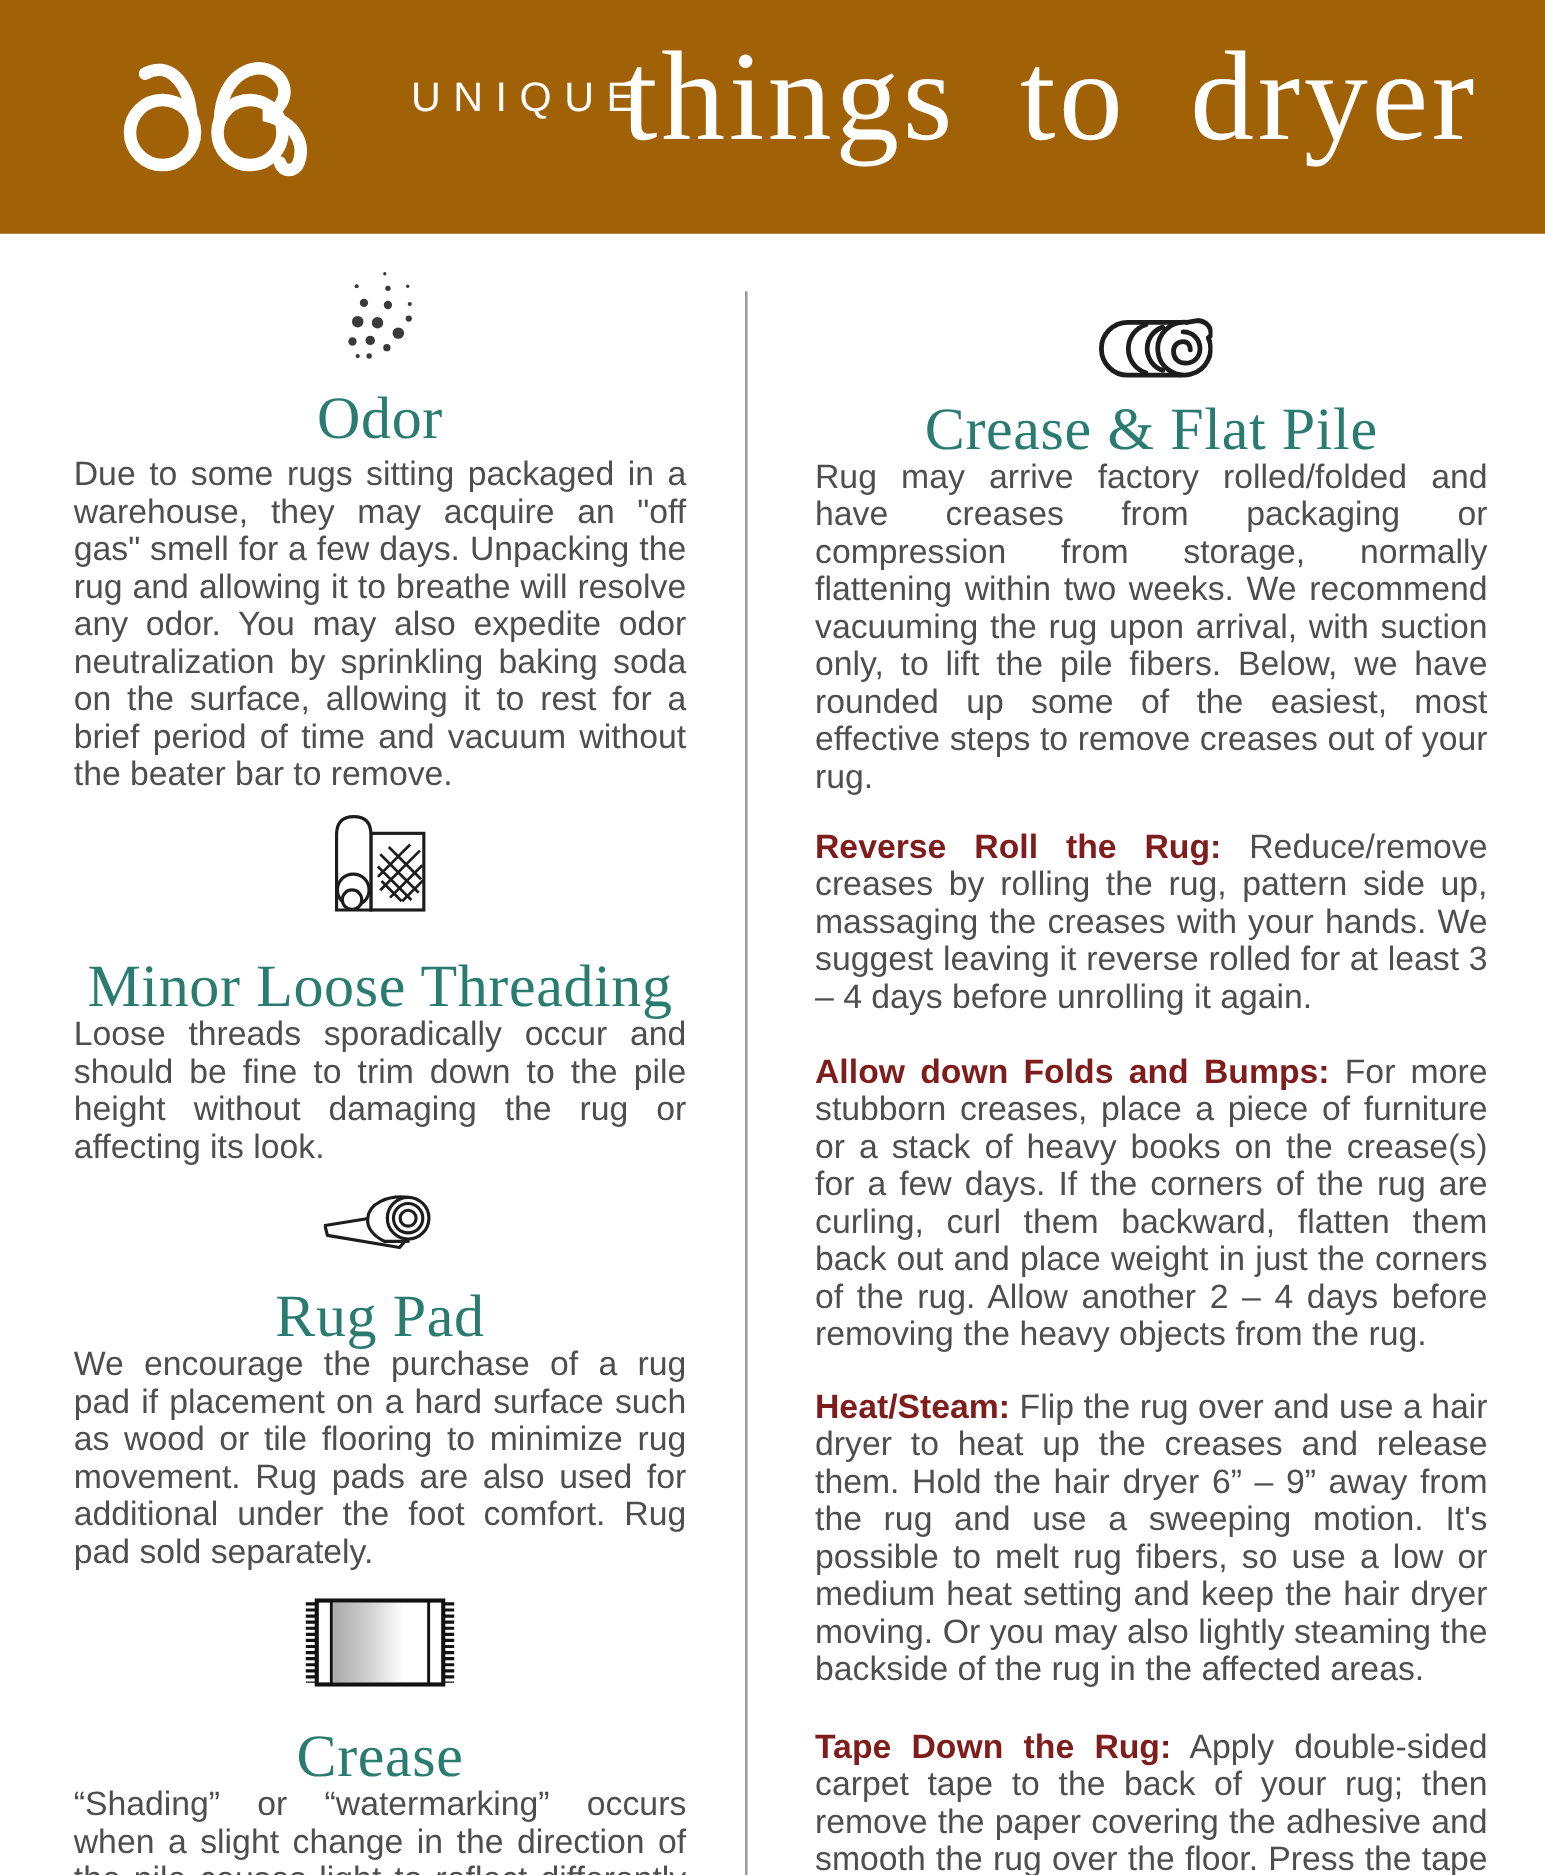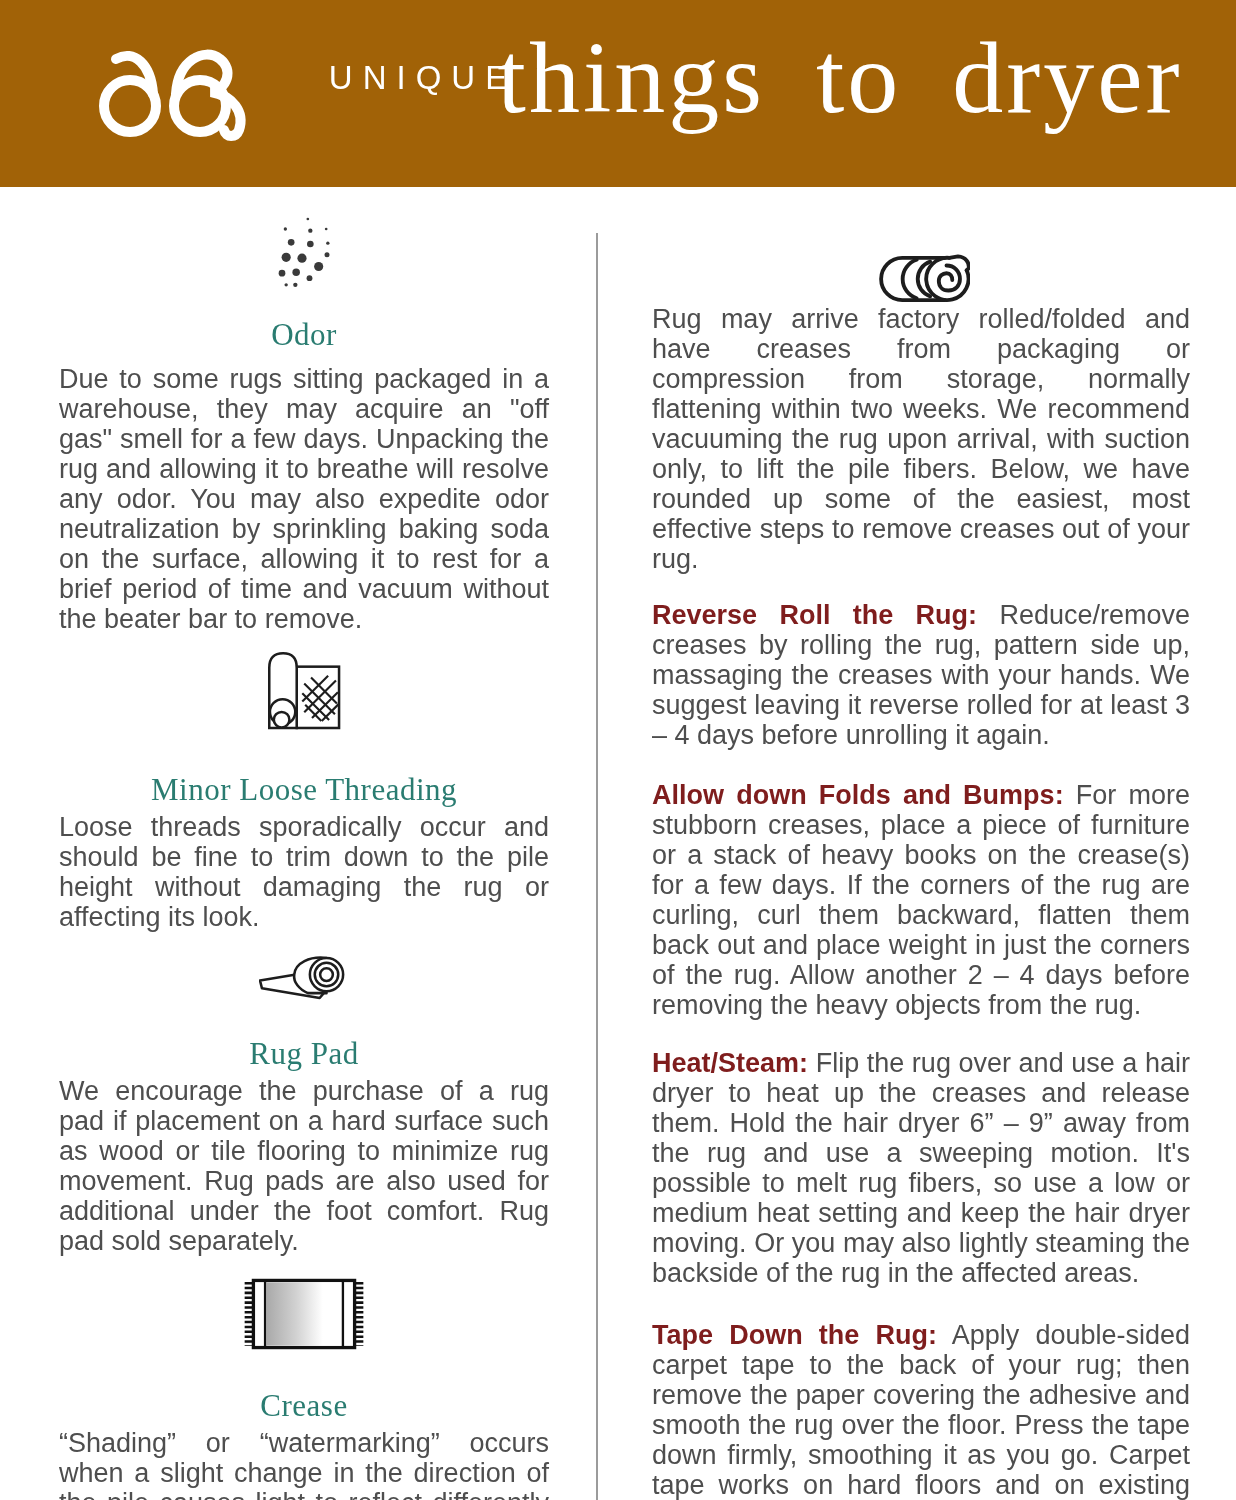--- a/index.html
+++ b/index.html
@@ -13,21 +13,21 @@
   .big-title{position:absolute;left:495px;top:20px;width:690px;text-align:center;
              font-family:"Liberation Serif",serif;font-size:102px;line-height:115px;
              color:#ffffff;letter-spacing:3px;word-spacing:0.22em;font-weight:400;}
   
   .divider{position:absolute;left:596px;top:233px;bottom:0;width:2px;background:#9b9b9b;}
   .col{position:absolute;top:187px;}
   .col-left{left:41px;width:526px;}
   .col-right{left:634px;width:574px;}
   .icon-block{display:block;margin-left:auto;margin-right:auto;}
   h2{font-family:"Liberation Serif",serif;font-weight:400;color:#2a7c71;
-     font-size:31px;line-height:44px;text-align:center;margin:0;letter-spacing:0.5px;}
+     font-size:48px;line-height:44px;text-align:center;margin:0;letter-spacing:0.5px;}
   p{margin:18px;font-size:27px;line-height:30px;color:#4e4e4e;text-align:justify;}
   p strong{color:#7f1d1d;font-weight:bold;}
   
   .m-icon1{margin-top:27px;} .m-h1{margin-top:24px;} .m-p1{margin-top:7px;}
   .m-icon2{margin-top:2px;}  .m-h2{margin-top:38px;} .m-p2{margin-top:0;}
   .m-icon3{margin-top:14px;} .m-h3{margin-top:28px;} .m-p3{margin-top:0;}
   .m-icon4{margin-top:22px;} .m-h4{margin-top:34px;} .m-p4{margin-top:0;}
   .m-ricon{margin-top:67px;} .m-rh{margin-top:18px;} .m-rp{margin-top:0;}
   .m-tip1{margin-top:26px;} .m-tip2{margin-top:30px;} .m-tip3{margin-top:28px;} .m-tip4{margin-top:32px;}
   svg .ink{stroke:#1d1d1d;}
@@ -131,20 +131,21 @@
     <svg class="icon-block m-ricon" width="97" height="50" viewBox="0 0 100 52" fill="none">
       <g class="ink" stroke-width="4" stroke-linecap="round" stroke-linejoin="round">
         <path d="M30,4 H74 M30,48 H74 M30,4 A22,22 0 0 0 30,48" fill="none"></path>
         <path d="M45,6 A21,21 0 0 0 45,46" fill="none"></path>
         <path d="M59,8 A19,19 0 0 0 59,44" fill="none"></path>
         <path d="M79,4 A22,22 0 1 0 97,17" fill="none"></path>
         <path d="M79,4 L88,2.5 C96,3 100,9 99,15 L97,17" fill="none"></path>
         <path d="M76,12 C84,12 90,18 90,26 C90,33 85,38 78,38 C72,38 68,34 68,28 C68,23 72,20 76,20 C80,20 82,23 82,27" fill="none"></path>
       </g>
     </svg>
+    <h2 class="m-rh">Crease &amp; Flat Pile</h2>
     <p class="m-rp">Rug may arrive factory rolled/folded and have creases from packaging or compression from storage, normally flattening within two weeks. We recommend vacuuming the rug upon arrival, with suction only, to lift the pile fibers. Below, we have rounded up some of the easiest, most effective steps to remove creases out of your rug.</p>
 
     <p class="m-tip1"><strong>Reverse Roll the Rug:</strong> <span>Reduce/remove creases by rolling the rug, pattern side up, massaging the creases with your hands. We suggest leaving it reverse rolled for at least 3 – 4 days before unrolling it again.</span></p>
 
     <p class="m-tip2"><strong>Allow down Folds and Bumps:</strong> <span>For more stubborn creases, place a piece of furniture or a stack of heavy books on the crease(s) for a few days. If the corners of the rug are curling, curl them backward, flatten them back out and place weight in just the corners of the rug. Allow another 2 – 4 days before removing the heavy objects from the rug.</span></p>
 
     <p class="m-tip3"><strong>Heat/Steam:</strong> <span>Flip the rug over and use a hair dryer to heat up the creases and release them. Hold the hair dryer 6” – 9” away from the rug and use a sweeping motion. It's possible to melt rug fibers, so use a low or medium heat setting and keep the hair dryer moving. Or you may also lightly steaming the backside of the rug in the affected areas.</span></p>
 
     <p class="m-tip4"><strong>Tape Down the Rug:</strong> <span>Apply double-sided carpet tape to the back of your rug; then remove the paper covering the adhesive and smooth the rug over the floor. Press the tape down firmly, smoothing it as you go. Carpet tape works on hard floors and on existing wall-to-wall carpet, holding your rug in place. If you have laminate flooring, purchase a less adhesive double-sided tape to prevent the laminate from buckling or otherwise being damaged.</span></p>
   </div>

